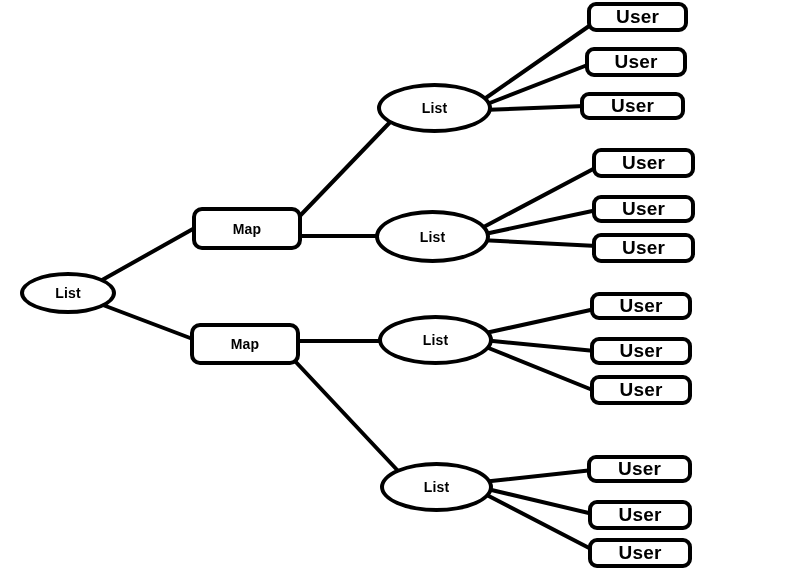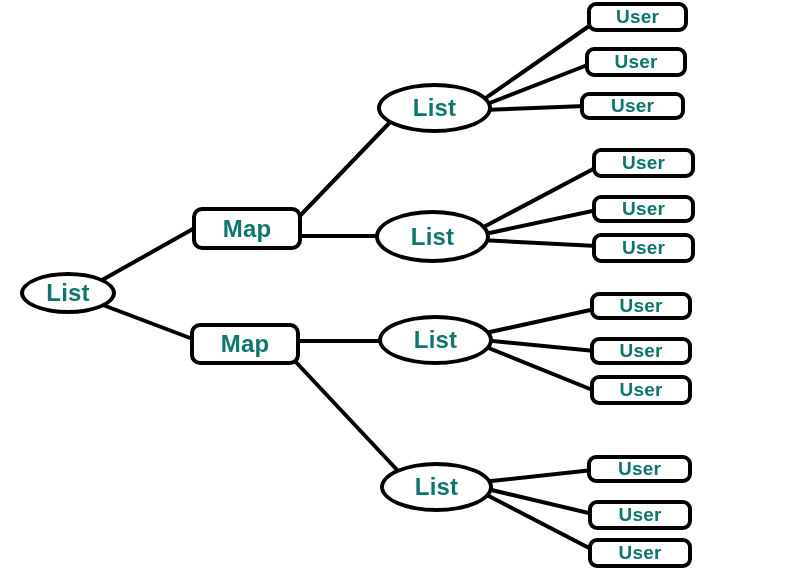--- a/index.html
+++ b/index.html
@@ -26,32 +26,32 @@
   #edges line {
     stroke: #000000;
     stroke-width: 4;
     stroke-linecap: round;
   }
   .node {
     position: absolute;
     box-sizing: border-box;
     background: #ffffff;
     border: 4px solid #000000;
-    color: #0f766e;
+    color: #000000;
     display: flex;
     align-items: center;
     justify-content: center;
     font-weight: bold;
     z-index: 1;
     letter-spacing: 0.2px;
   }
   .ellipse { border-radius: 50%; }
   .rect    { border-radius: 10px; }
   .rounded { border-radius: 9px; }
-  .lbl-20  { font-size: 24px; }
+  .lbl-20  { font-size: 14px; }
   .lbl-19  { font-size: 19px; }
 </style>
 </head>
 <body>
 
 <div id="canvas">
 
   <svg id="edges" viewBox="0 0 786 587" xmlns="http://www.w3.org/2000/svg">
     <line x1="95" y1="284" x2="200" y2="225"></line>
     <line x1="95" y1="302" x2="198" y2="341"></line>

